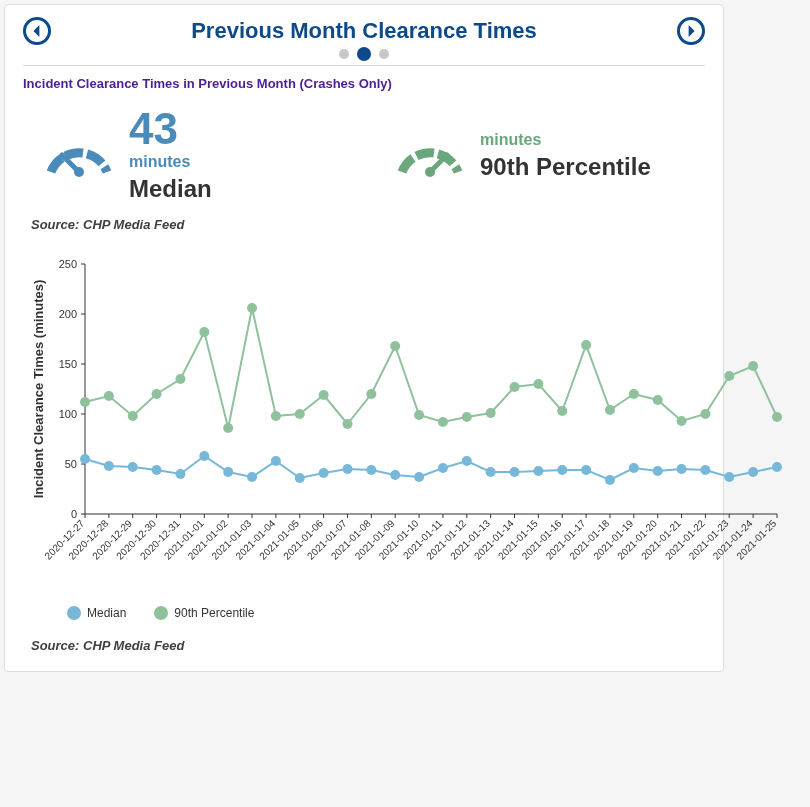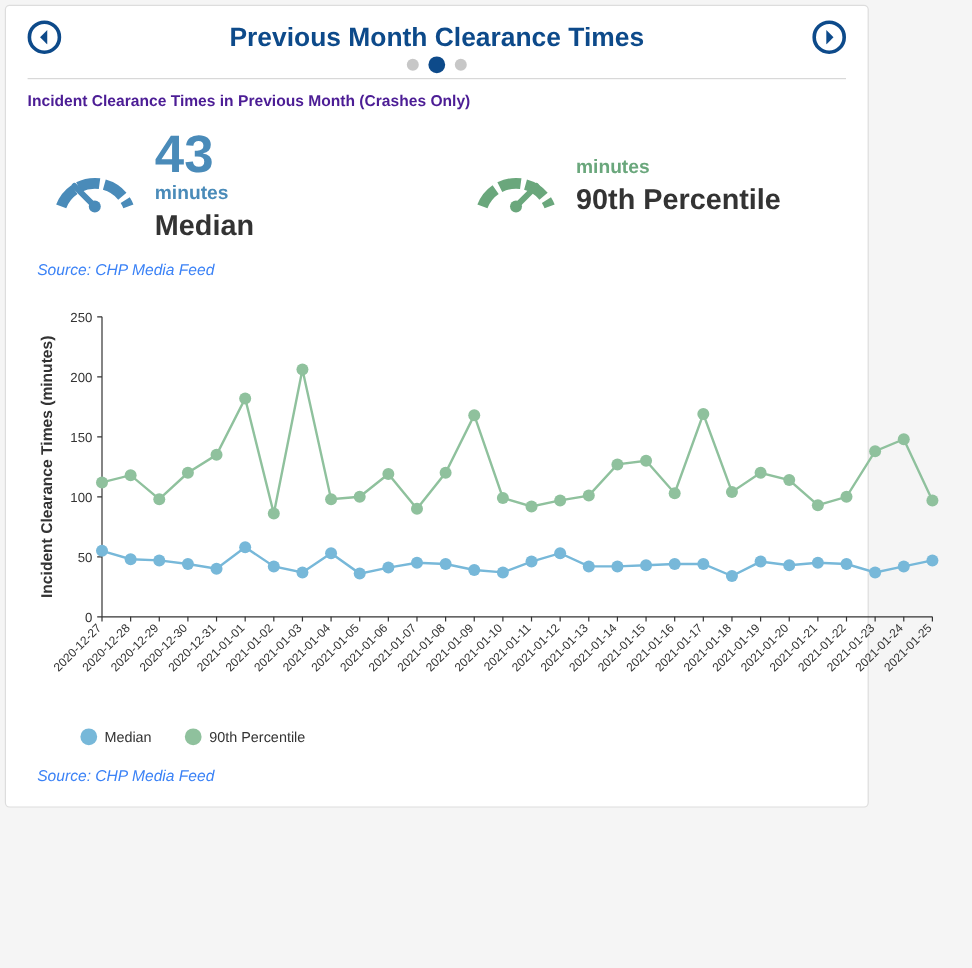--- a/index.html
+++ b/index.html
@@ -74,22 +74,23 @@
   .kpi-text { display: flex; flex-direction: column; }
   .kpi-value { font-size: 44px; font-weight: 700; line-height: 1; }
   .kpi-unit { font-size: 16px; font-weight: 700; margin-top: 2px; }
   .kpi-label { font-size: 24px; font-weight: 700; color: #333; margin-top: 4px; }
   .kpi.median .kpi-value, .kpi.median .kpi-unit { color: #4a8bb9; }
   .kpi.pct .kpi-value, .kpi.pct .kpi-unit { color: #6aa77c; }
 
   .source {
     font-style: italic;
     font-size: 13px;
-    color: #3b82f6;
+    color: #404040;
     margin: 10px 0 22px 8px;
+    font-weight: bold;
   }
 
   .chart-wrap { padding-left: 4px; }
   .chart-svg { width: 760px; height: 340px; }
   .axis-label-y {
     font-size: 13px;
     font-weight: 700;
     fill: #333;
   }
   .tick-label { font-size: 11px; fill: #333; }

